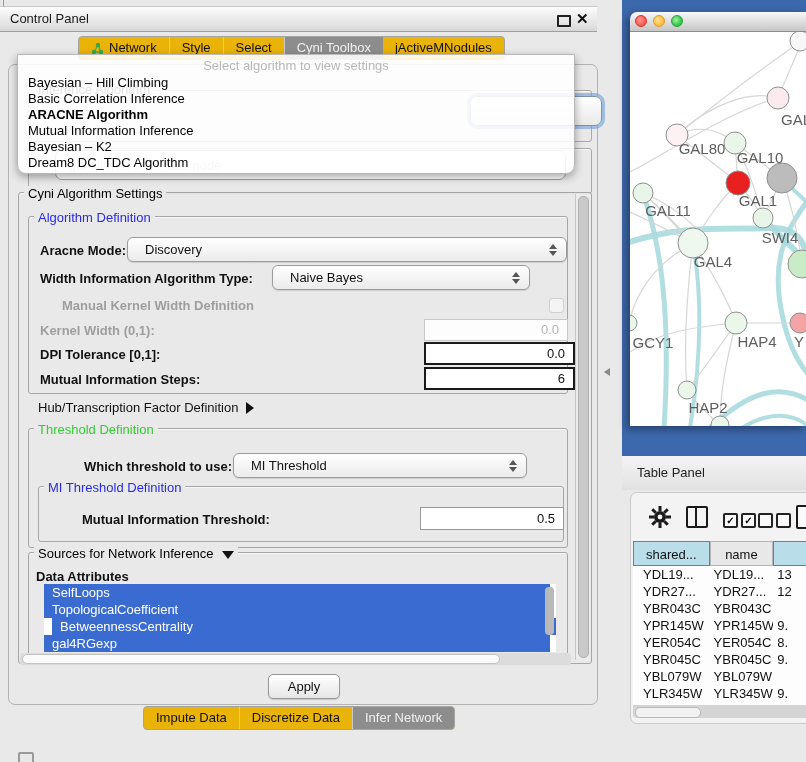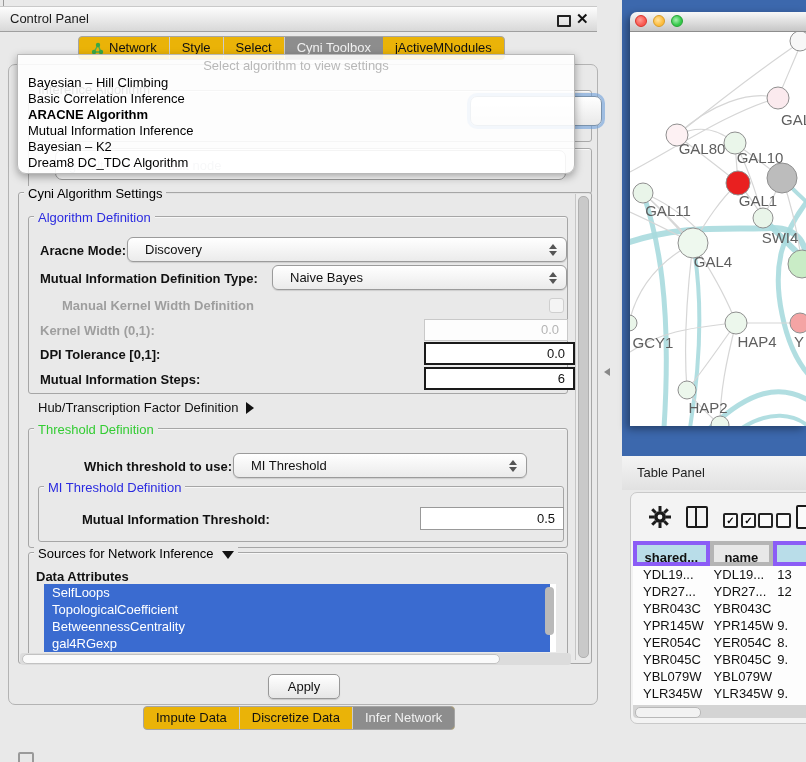--- a/index.html
+++ b/index.html
@@ -52,21 +52,21 @@
   
   .desktop{left:622px;top:0;width:184px;height:456px;background:#3c68ad;}
   .netwin{left:630px;top:12px;width:176px;height:414px;border-radius:7px 0 0 0;overflow:hidden;box-shadow:-3px 3px 8px rgba(0,0,0,0.4);}
   .nettitle{height:19px;background:linear-gradient(#f8f8f8,#c6c6c6);border-bottom:1px solid #8e8e8e;position:relative;}
   .light{position:absolute;top:3px;width:12px;height:12px;border-radius:50%;}
   .netcanvas{height:394px;background:#fff;}
   .tstrip{left:622px;top:456px;width:184px;height:34px;background:linear-gradient(#f4f4f4,#e1e1e1);}
   .tstrip span{font-size:13px;color:#222;line-height:34px;margin-left:15px;}
   .tpanel{left:630px;top:492px;width:182px;height:230px;background:#f3f3f3;border:1px solid #c9c9c9;border-radius:7px;}
   .thead{display:flex;height:25px;}
-  .thcell{font-size:13px;color:#111;text-align:center;line-height:25px;border:4px solid #8b5cf6;box-sizing:border-box;font-weight:bold;}
+  .thcell{font-size:13px;color:#111;text-align:center;line-height:25px;border:1px solid #8b5cf6;box-sizing:border-box;}
   .hc0{width:77px;background:#b9dde9;}
   .hc1{width:64px;background:#e8e8e8;border-color:#b5b5b5;}
   .hc2{width:40px;background:#b9dde9;}
   .trow{display:flex;height:17px;line-height:17px;font-size:13px;color:#111;}
   .tcell{overflow:hidden;white-space:nowrap;}
   .tcell.c0{width:67px;padding-left:10px;}
   .tcell.c1{width:60px;padding-left:4px;}
   .tcell.c2{width:36px;padding-left:4px;}
   .cb{display:inline-block;width:11px;height:11px;border:2px solid #222;border-radius:2px;background:#fafafa;font-size:10px;line-height:11px;text-align:center;font-weight:bold;vertical-align:middle;}
 </style>
@@ -139,22 +139,22 @@
 
   <div class="abs lbl b" style="left:40px;top:243px;">Aracne Mode:</div>
   <div class="abs combo" style="left:127px;top:237px;width:440px;height:25px;box-sizing:border-box;">
     <span>Discovery</span>
     <span class="spin">
         <i class="up"></i>
         <i class="dn"></i>
       </span>
   </div>
 
-  <div class="abs lbl b" style="left:40px;top:271px;">Mutual Information Definition Type:</div>
-  <div class="abs combo" style="left:272px;top:265px;width:295px;height:25px;box-sizing:border-box;">
+  <div class="abs lbl b" style="left:40px;top:271px;">Width Information Algorithm Type:</div>
+  <div class="abs combo" style="left:272px;top:265px;width:258px;height:25px;box-sizing:border-box;">
     <span>Naive Bayes</span>
     <span class="spin">
         <i class="up"></i>
         <i class="dn"></i>
       </span>
   </div>
 
   <div class="abs lbl b dis" style="left:40px;top:298px;margin-left:22px;">Manual Kernel Width Definition</div>
   <div class="abs" style="left:549px;top:298px;width:13px;height:13px;border:1px solid #cfcfcf;border-radius:3px;background:#f4f4f4;"></div>
 
@@ -190,21 +190,21 @@
 
   <div class="abs grp" style="left:28px;top:552px;width:538px;height:110px;"></div>
   <div class="abs gchip" style="left:34px;top:546px;">
     <span>Sources for Network Inference</span><span class="tri-d"></span>
   </div>
   <div class="abs lbl b" style="left:36px;top:569px;">Data Attributes</div>
 
   <div class="abs" style="left:44px;top:584px;width:512px;height:68px;background:#fff;overflow:hidden;">
     <div class="attr-item" style="width:498px;">SelfLoops</div>
     <div class="attr-item" style="width:498px;">TopologicalCoefficient</div>
-    <div class="attr-item" style="width:498px;">BetweennessCentrality</div>
+    <div class="attr-item" style="width:498px;margin-left:8px;">BetweennessCentrality</div>
     <div class="attr-item" style="width:498px;">gal4RGexp</div>
     <div style="position:absolute;right:2px;top:3px;width:9px;height:48px;background:#b9b9b9;border-radius:4px;"></div>
   </div>
 
   <div class="abs hsb-track" style="left:20px;top:653px;width:551px;height:12px;">
     <div class="hsb-thumb" style="position:absolute;left:2px;top:1px;width:476px;height:8px;"></div>
   </div>
 
   <div class="abs applybtn" style="left:268px;top:674px;">Apply</div>
 

